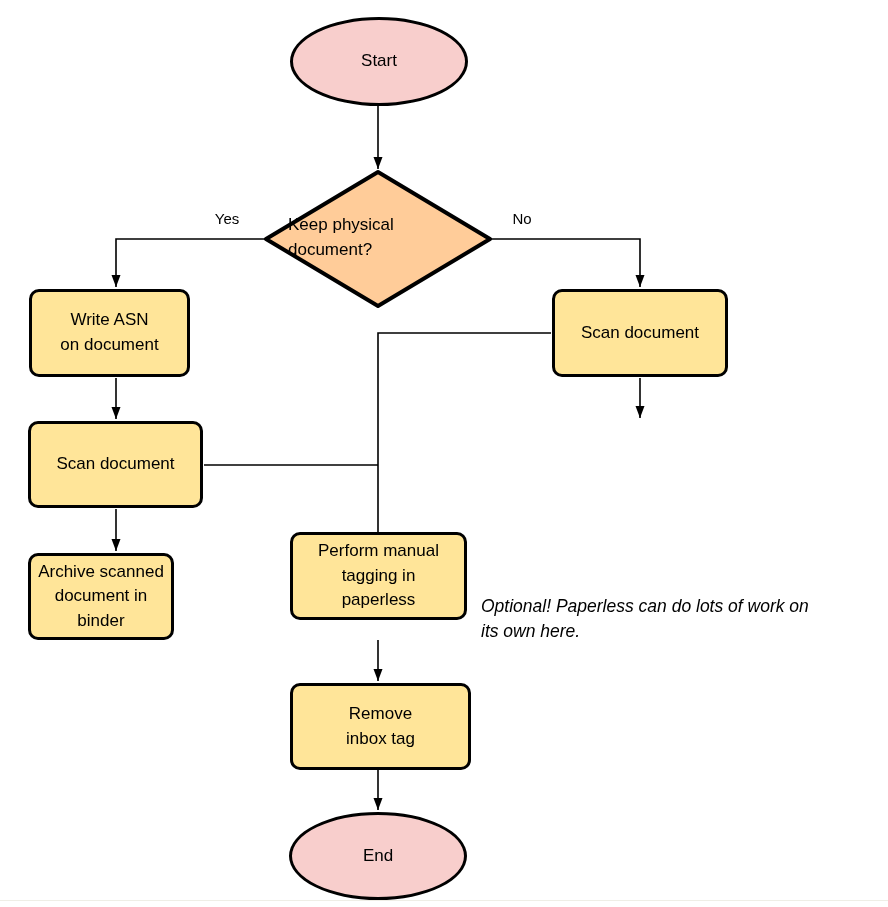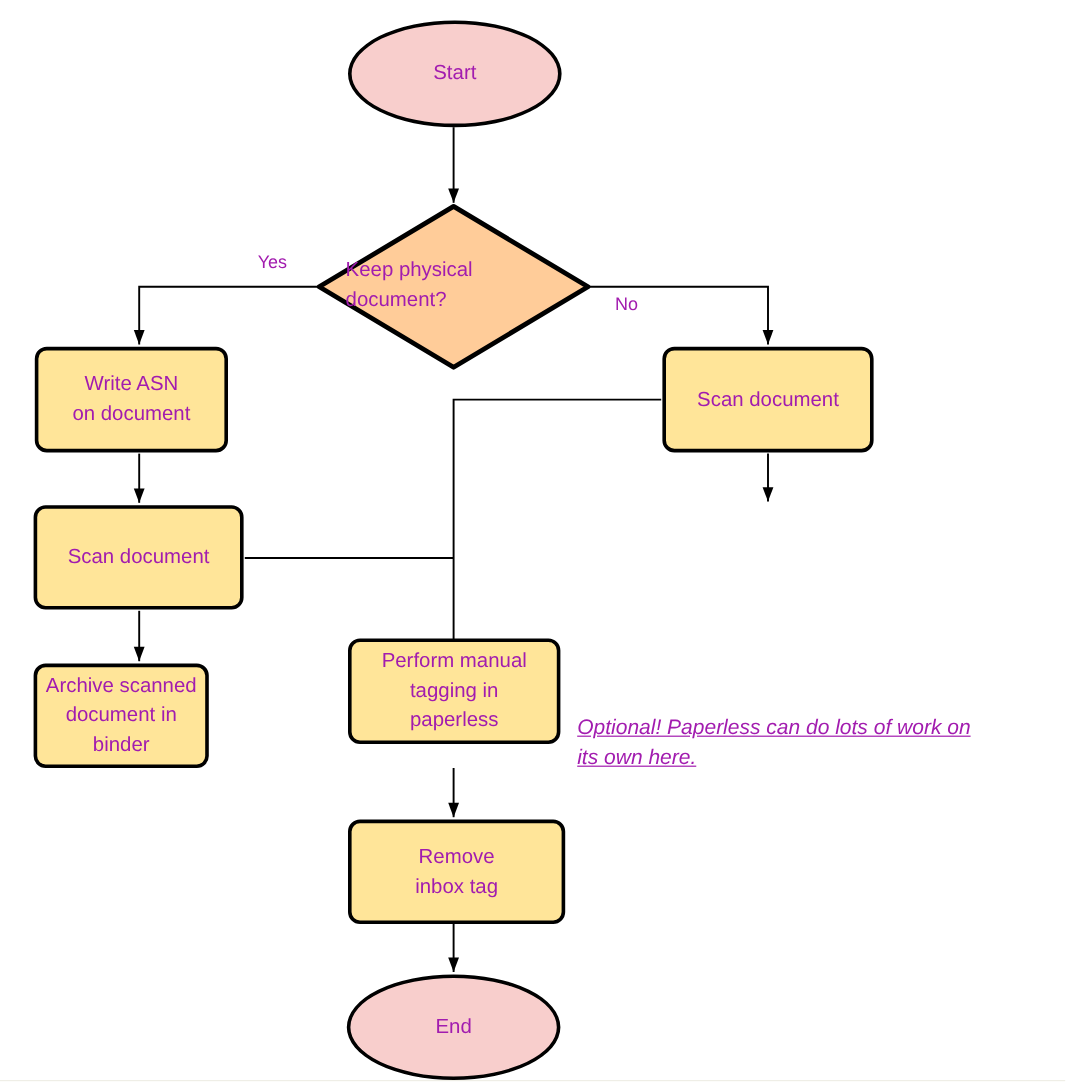--- a/index.html
+++ b/index.html
@@ -2,21 +2,21 @@
 <html><head>
 <meta charset="utf-8">
 <style>
   html, body { margin: 0; padding: 0; background: #ffffff; }
   .canvas {
     position: relative;
     width: 888px;
     height: 907px;
     background: #ffffff;
     font-family: "Liberation Sans", sans-serif;
-    color: #a21caf;
+    color: #000000;
     overflow: hidden;
   }
   svg.edges {
     position: absolute;
     left: 0; top: 0;
     width: 888px; height: 907px;
   }
   svg.edges path.edge {
     fill: none;
     stroke: #000000;
@@ -55,30 +55,29 @@
     line-height: 1.45;
     white-space: pre-line;
   }
   .edge-label {
     position: absolute;
     width: 48px;
     text-align: center;
     font-size: 15px;
   }
   .edge-label.yes { left: 203px; top: 210px; }
-  .edge-label.no  { left: 498px; top: 210px; margin-top: 35px; }
+  .edge-label.no  { left: 498px; top: 210px; }
   .annotation {
     position: absolute;
     left: 481px; top: 594px;
     width: 404px;
     font-size: 17.5px;
     font-style: italic;
     line-height: 25px;
     white-space: pre-line;
-    text-decoration: underline;
   }
   .bottom-rule {
     position: absolute;
     left: 0; top: 900px;
     width: 888px; height: 1px;
     background: #efeee6;
   }
 </style>
 </head>
 <body>

